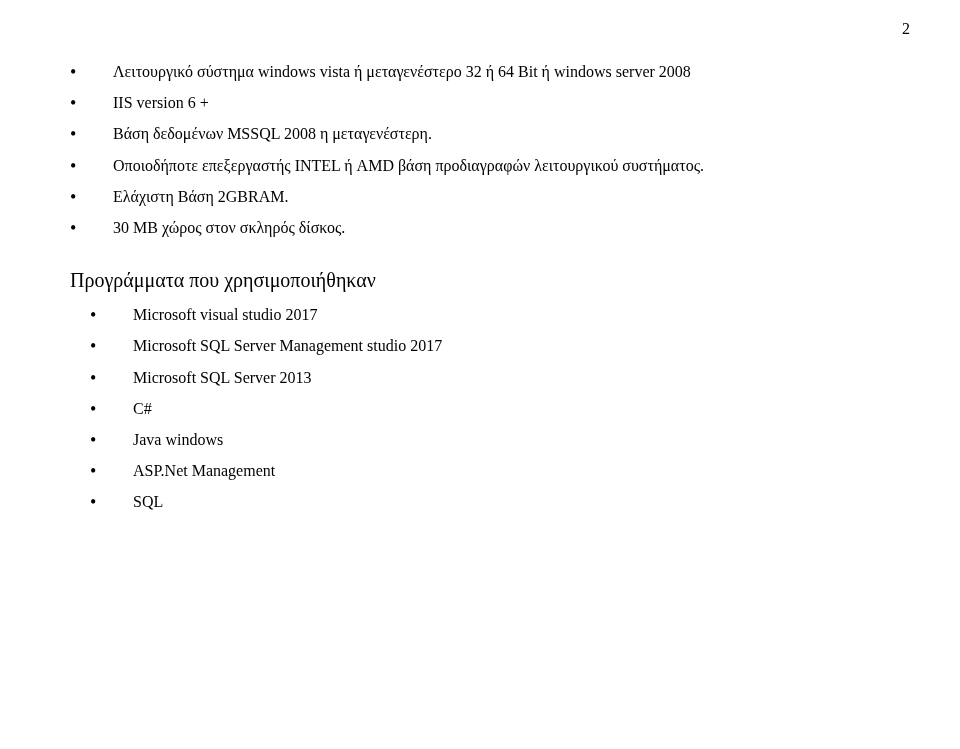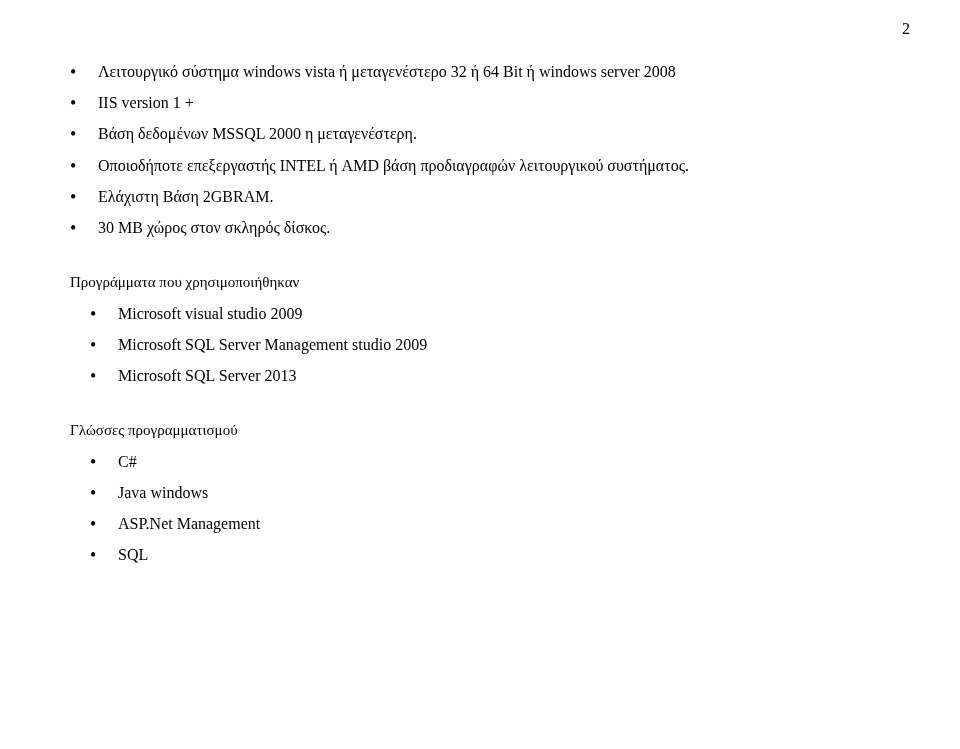--- a/index.html
+++ b/index.html
@@ -53,25 +53,26 @@
 
     .bullet-list li .bullet {
       min-width: 24px;
       margin-right: 4px;
       font-size: 18px;
       line-height: 1.4;
     }
 
     .bullet-list li .text {
       flex: 1;
+      margin-left: 15px;
     }
 
     .section-heading {
-      font-size: 15px;
-      margin-top: 30px;
+      font-size: 20px;
+      margin-top: 24px;
       margin-bottom: 8px;
       line-height: 1.5;
     }
 
     .indent-list {
       padding-left: 20px;
     }
   </style>
 </head>
 <body>
@@ -81,57 +82,56 @@
 
   <div class="content-area">
 
     <ul class="bullet-list">
       <li>
         <span class="bullet">•</span>
         <span class="text">Λειτουργικό σύστημα windows vista ή μεταγενέστερο 32 ή 64 Bit ή windows server 2008</span>
       </li>
       <li>
         <span class="bullet">•</span>
-        <span class="text">IIS version 1 +</span>
+        <span class="text">IIS version 6 +</span>
       </li>
       <li>
         <span class="bullet">•</span>
-        <span class="text">Βάση δεδομένων MSSQL 2000 η μεταγενέστερη.</span>
+        <span class="text">Βάση δεδομένων MSSQL 2008 η μεταγενέστερη.</span>
       </li>
       <li>
         <span class="bullet">•</span>
         <span class="text">Οποιοδήποτε επεξεργαστής INTEL ή AMD βάση προδιαγραφών λειτουργικού συστήματος.</span>
       </li>
       <li>
         <span class="bullet">•</span>
         <span class="text">Ελάχιστη Βάση 2GBRAM.</span>
       </li>
       <li>
         <span class="bullet">•</span>
         <span class="text">30 MB χώρος στον σκληρός δίσκος.</span>
       </li>
     </ul>
 
     <div class="section-heading">Προγράμματα που χρησιμοποιήθηκαν</div>
     <ul class="bullet-list indent-list">
       <li>
         <span class="bullet">•</span>
-        <span class="text">Microsoft visual studio 2009</span>
+        <span class="text">Microsoft visual studio 2017</span>
       </li>
       <li>
         <span class="bullet">•</span>
-        <span class="text">Microsoft SQL Server Management studio 2009</span>
+        <span class="text">Microsoft SQL Server Management studio 2017</span>
       </li>
       <li>
         <span class="bullet">•</span>
         <span class="text">Microsoft SQL Server 2013</span>
       </li>
     </ul>
 
-    <div class="section-heading">Γλώσσες προγραμματισμού</div>
     <ul class="bullet-list indent-list">
       <li>
         <span class="bullet">•</span>
         <span class="text">C#</span>
       </li>
       <li>
         <span class="bullet">•</span>
         <span class="text">Java windows</span>
       </li>
       <li>

